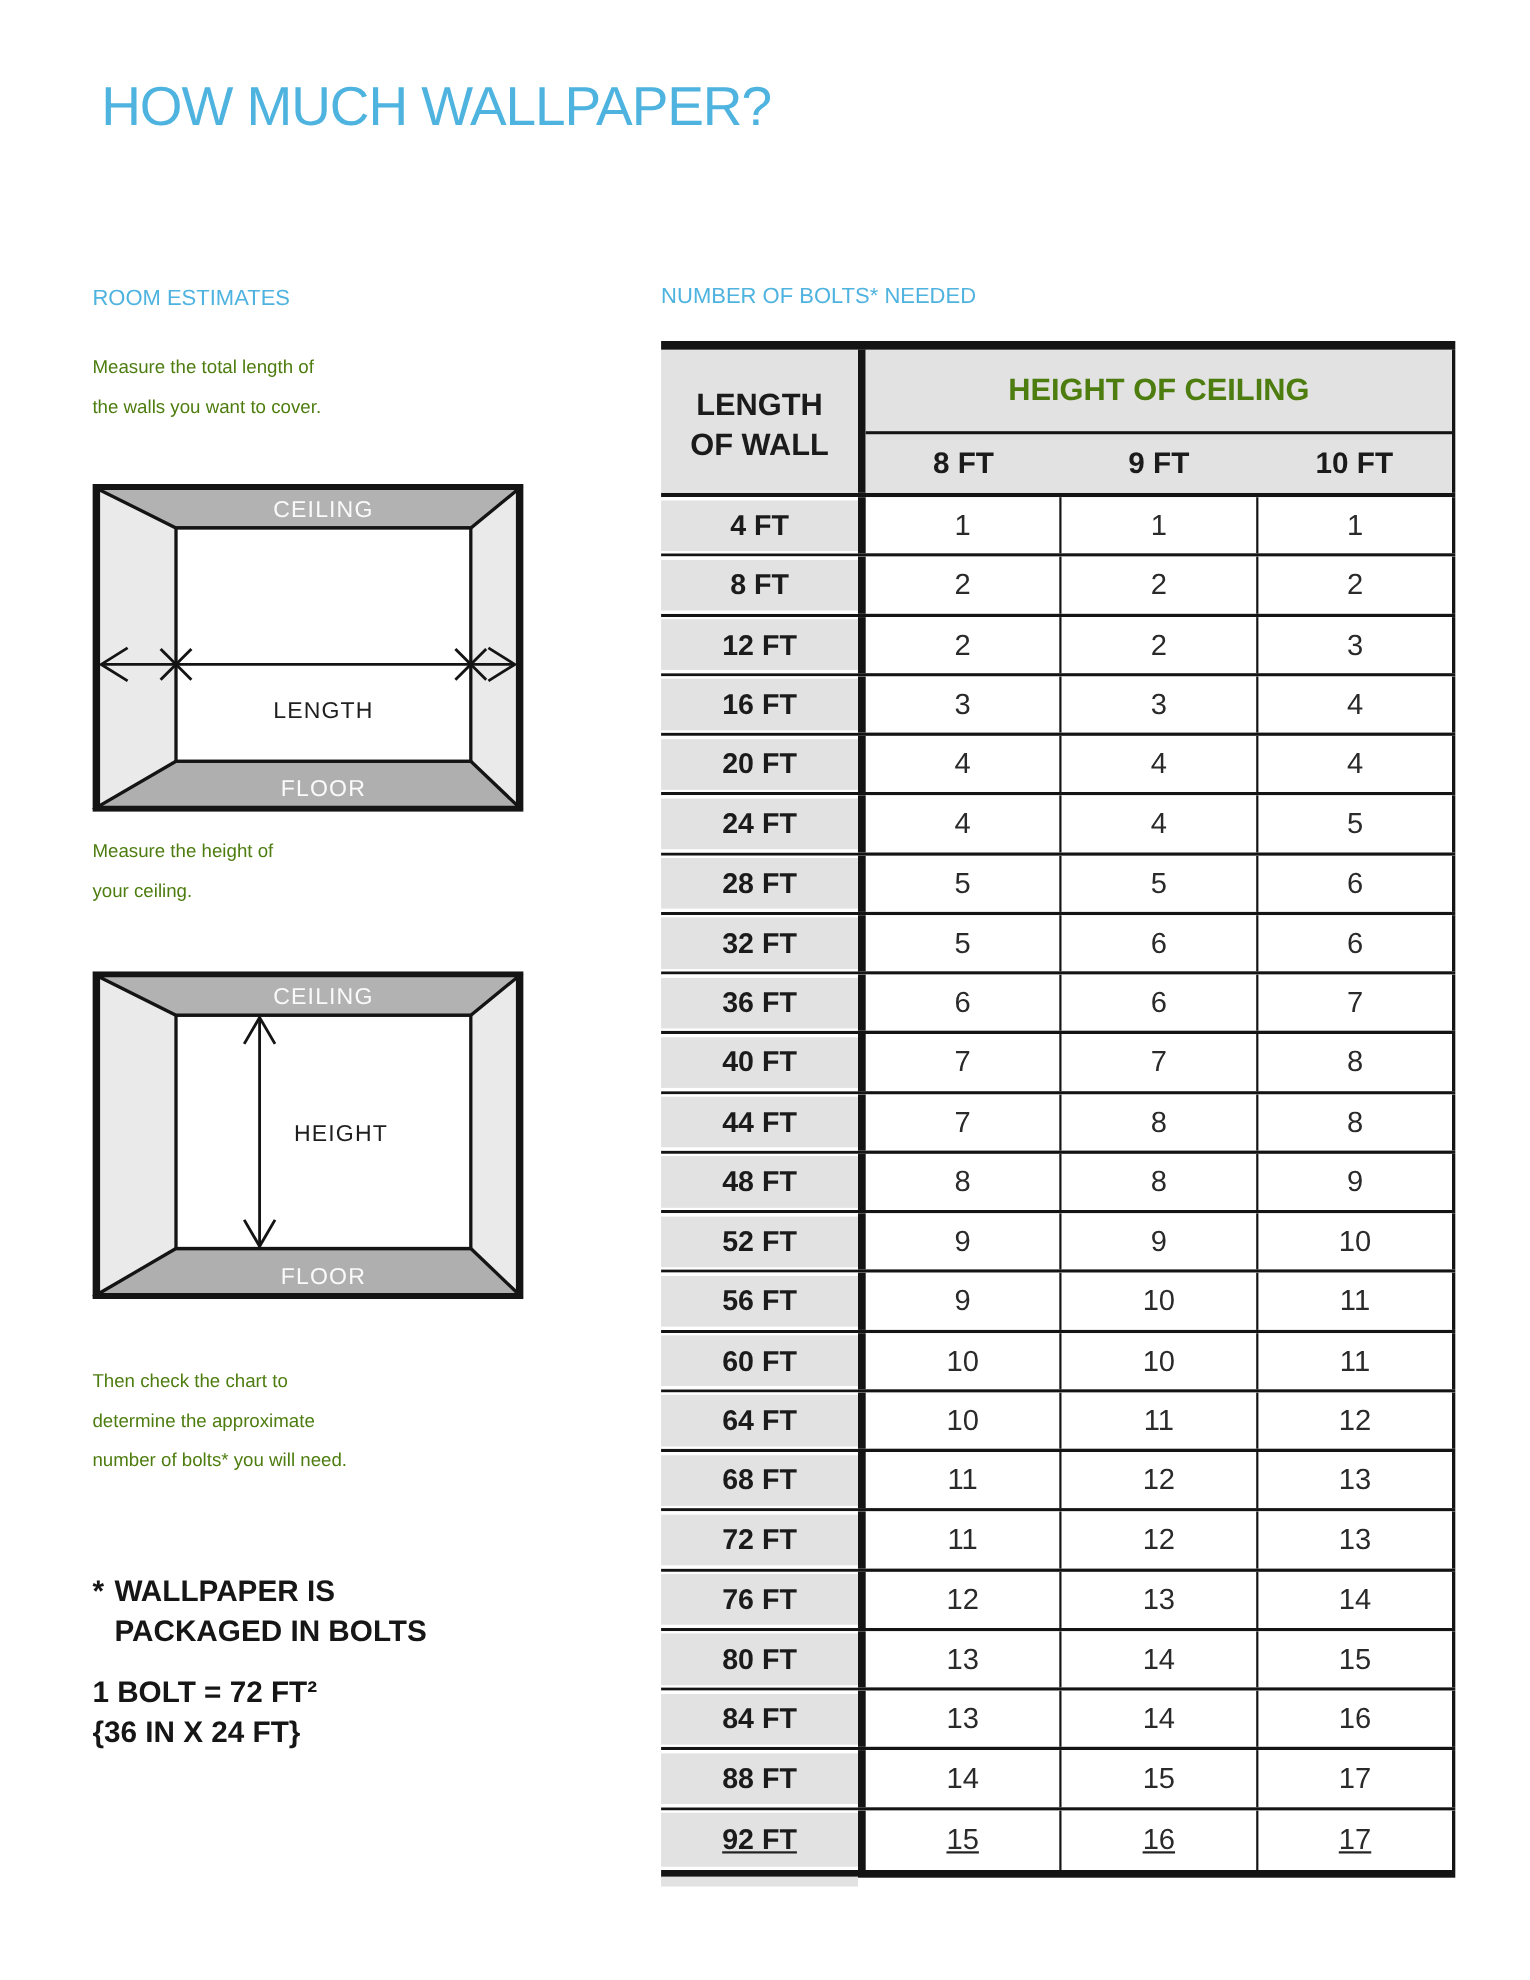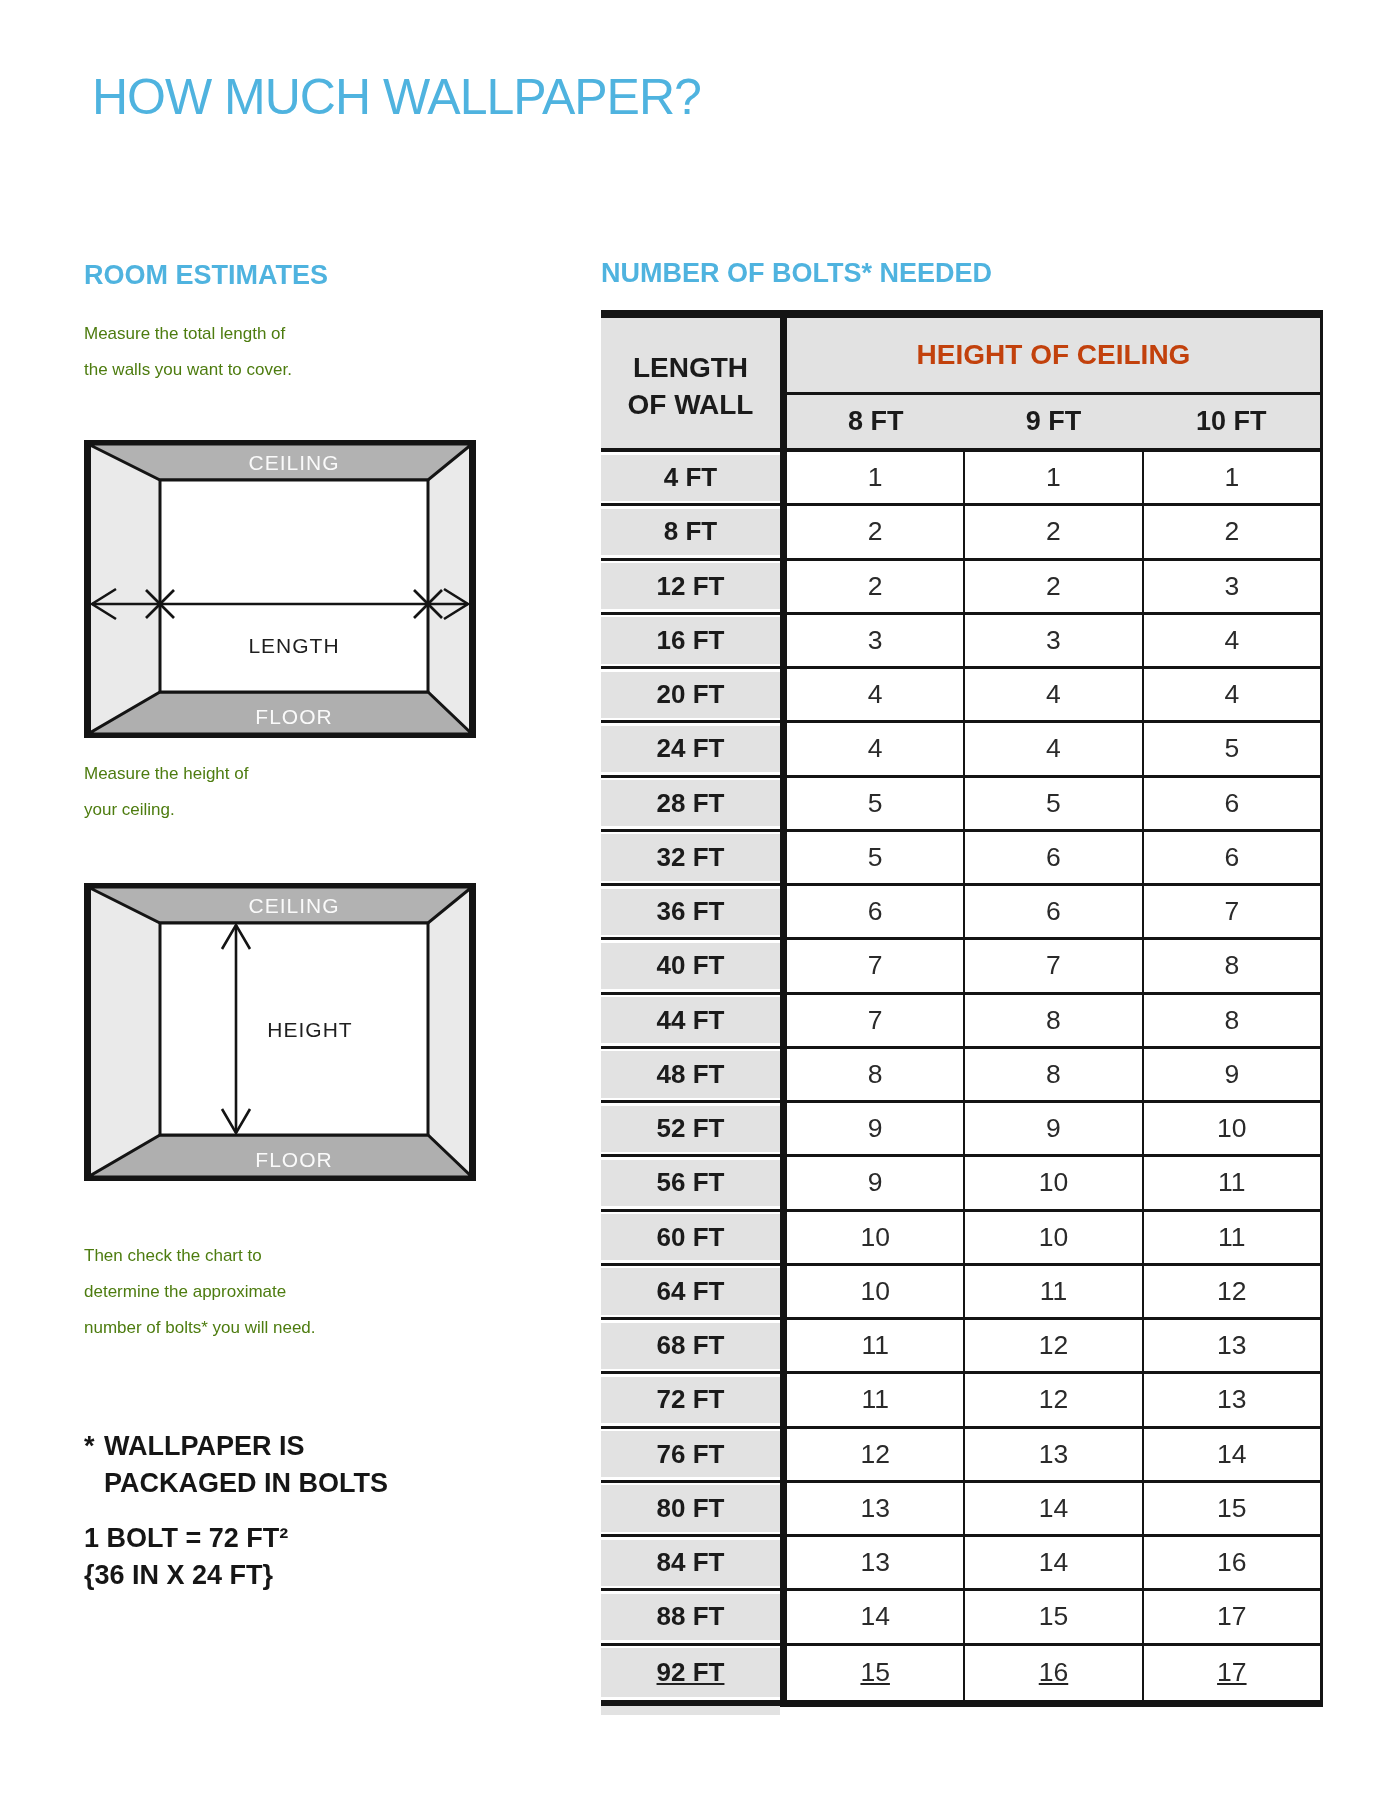--- a/index.html
+++ b/index.html
@@ -7,21 +7,21 @@
     position:relative;width:1391px;height:1800px;background:#ffffff;
     font-family:"Liberation Sans", sans-serif;color:#222222;overflow:hidden;
   }
   .abs{position:absolute;}
   
   .page-title{
     left:92px;top:68px;font-size:50px;font-weight:normal;letter-spacing:-1px;
     color:#4FB3DF;white-space:nowrap;
   }
   .section-heading{
-    font-size:27px;font-weight:bold;color:#4FB3DF;letter-spacing:0;white-space:nowrap;
+    font-size:20px;font-weight:normal;color:#4FB3DF;letter-spacing:0;white-space:nowrap;
   }
   .left-heading{left:84px;top:260px;}
   .table-heading-wrap{left:601px;top:258px;width:722px;}
   
   .copy{
     left:84px;font-size:17px;line-height:36px;color:#4d7c0f;white-space:pre-line;
   }
   .copy1{top:316px;}
   .copy2{top:756px;}
   .copy3{top:1238px;}
@@ -43,21 +43,21 @@
   .th-label{
     width:179px;background:#E2E2E2;display:flex;flex-direction:column;
     align-items:center;justify-content:center;font-weight:bold;font-size:28px;
     line-height:37px;color:#1b1b1b;padding-top:6px;box-sizing:border-box;
   }
   .tdivider{width:7px;background:#141414;flex:none;}
   .th-right{flex:1;display:flex;flex-direction:column;box-sizing:border-box;border-right:3px solid #141414;}
   .th-group{
     height:77px;box-sizing:border-box;border-bottom:3px solid #141414;background:#E2E2E2;
     display:flex;align-items:center;justify-content:center;
-    font-weight:bold;font-size:28px;color:#c2410c;
+    font-weight:bold;font-size:28px;color:#4d7c0f;
   }
   .th-cols{flex:1;display:flex;background:#E2E2E2;}
   .th-col{flex:1;display:flex;align-items:center;justify-content:center;
     font-weight:bold;font-size:27px;color:#1b1b1b;}
   .tbody{display:flex;flex-direction:column;}
   .trow{display:flex;height:54.26px;box-sizing:border-box;border-bottom:3px solid #141414;background:#ffffff;}
   .trow:last-child{border-bottom:none;text-decoration:underline;}
   .tlabel-wrap{width:179px;display:flex;align-items:stretch;background:#ffffff;}
   .tlabel{
     flex:1;margin:2.5px 0;background:#E2E2E2;display:flex;align-items:center;justify-content:center;

